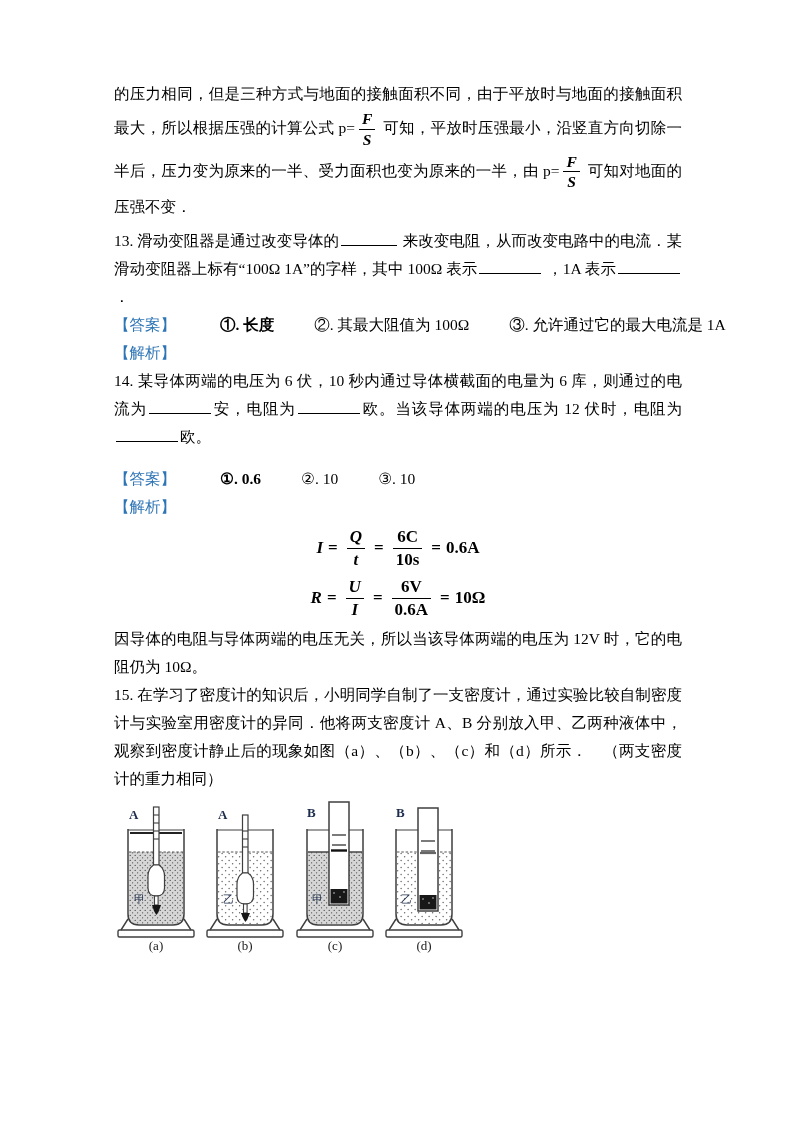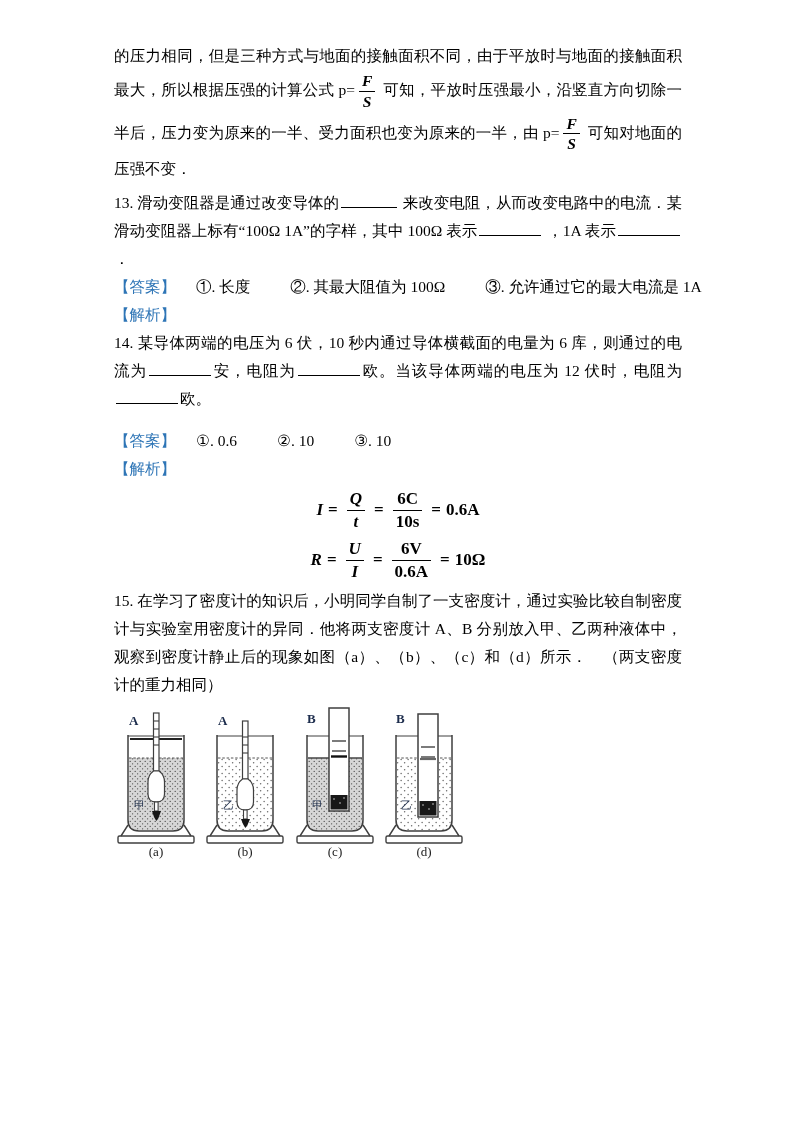--- a/index.html
+++ b/index.html
@@ -1,21 +1,21 @@
 <!DOCTYPE html>
 <html><head>
 <meta charset="utf-8">
 <style>
   html,body{margin:0;padding:0;background:#ffffff;}
   .page{
     position:relative;
     width:794px;height:1123px;
     background:#ffffff;
     box-sizing:border-box;
-    padding:42px 112px 0 114px;
+    padding:80px 112px 0 114px;
     font-family:"Liberation Serif","DejaVu Serif",serif;
     font-size:15.5px;
     color:#000;
     overflow:hidden;
     border-radius:9px;
   }
   .para{margin:0;line-height:28px;text-align:justify;}
   .mb6{margin-bottom:6px;}
   .serif{font-family:"Liberation Serif","DejaVu Serif",serif;}
   
@@ -38,21 +38,21 @@
   .formula .tok{vertical-align:middle;}
   .blank{
     display:inline-block;width:56px;height:15px;
     border-bottom:1px solid #000;vertical-align:baseline;margin:0 2px;
   }
   .blank.wide{width:62px;}
   .blue{color:#2e75b6;}
   .ans-row{display:flex;align-items:baseline;line-height:28px;margin:0;}
   .ans-row .lbl{flex:0 0 auto;}
   .ans-item{margin-left:40px;white-space:nowrap;}
-  .ans-item.first{margin-left:20px;}
+  .ans-item.first{margin-left:44px;font-weight:bold;}
   .gap-top{margin-top:14px;}
   .figure-row{
     display:flex;justify-content:space-between;
     width:352px;margin-top:6px;margin-left:0;
   }
   .figure-row svg{display:block;}
   .fig-label{font-family:"Liberation Serif","DejaVu Serif",serif;font-weight:bold;}
   .fig-caption{font-family:"Liberation Serif","DejaVu Serif",serif;}
 </style>
 </head>
@@ -110,20 +110,21 @@
   <div class="formula">
     <span class="tok fvar">R</span><span class="eq">=</span><span class="frac">
         <span class="num fvar">U</span>
         <span class="den fvar">I</span>
       </span><span class="eq">=</span><span class="frac">
         <span class="num fup">6V</span>
         <span class="den fup">0.6A</span>
       </span><span class="eq">=</span><span class="tok fup">10Ω</span>
   </div>
 
+  <p class="para">因导体的电阻与导体两端的电压无关，所以当该导体两端的电压为 12V 时，它的电阻仍为 10Ω。</p>
 
   <p class="para" style="">15. 在学习了密度计的知识后，小明同学自制了一支密度计，通过实验比较自制密度计与实验室用密度计的异同．他将两支密度计 A、B 分别放入甲、乙两种液体中，观察到密度计静止后的现象如图（a）、（b）、（c）和（d）所示．　（两支密度计的重力相同）</p>
 
   <div class="figure-row">
 
     <svg width="84" height="155" viewBox="0 0 84 155">
       <defs>
         <pattern id="liq-a" width="5" height="5" patternUnits="userSpaceOnUse">
           <rect width="5" height="5" fill="#d6d6d6"></rect>
           <circle cx="1.2" cy="1.4" r="0.65" fill="#4c4c4c"></circle>

